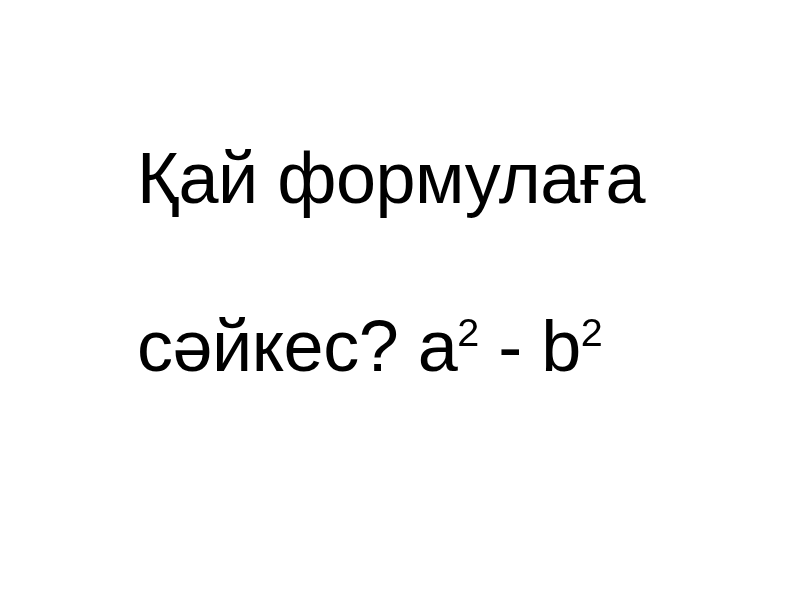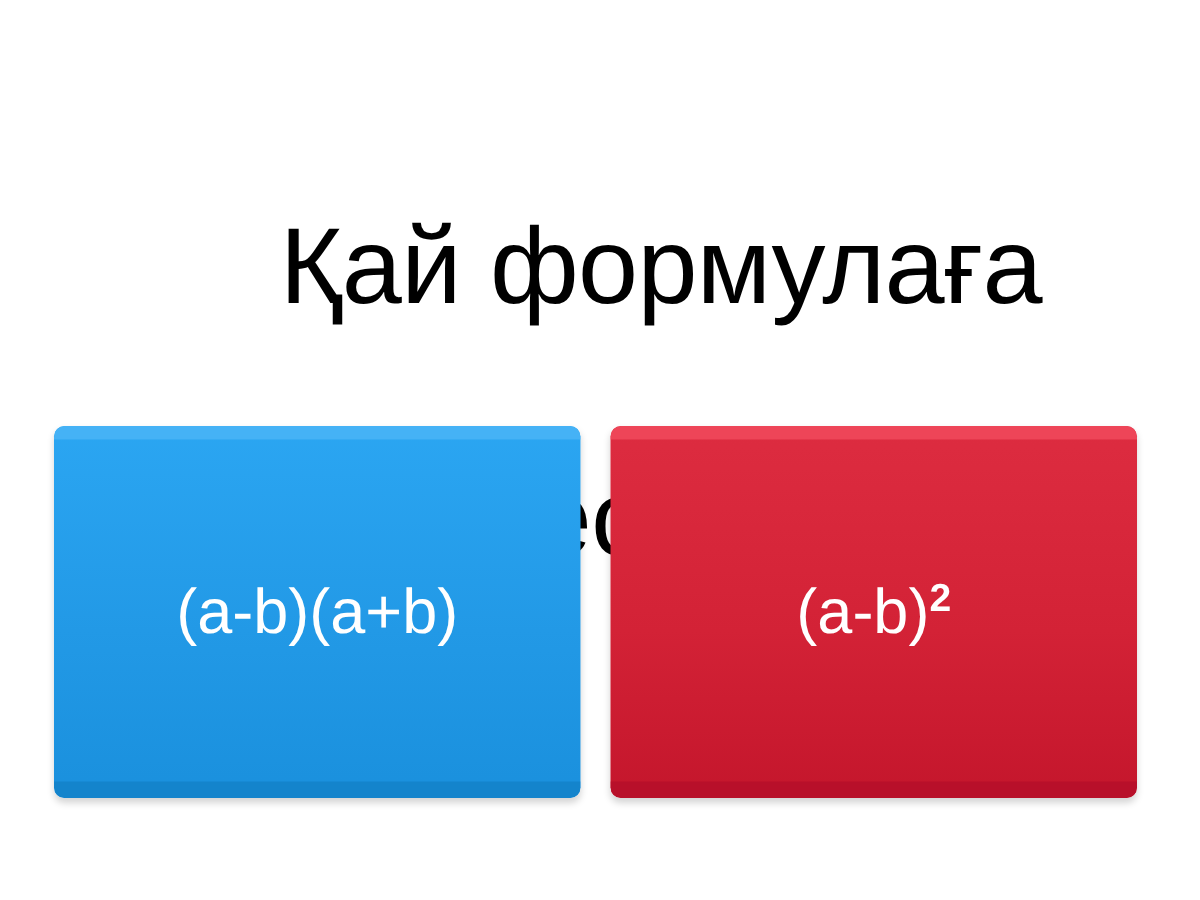--- a/index.html
+++ b/index.html
@@ -22,21 +22,21 @@
     display: flex;
     flex-direction: column;
   }
 
   
   .question-area {
     position: absolute;
     left: 0;
     top: 52px;
     width: 764px;
-    text-align: center;
+    text-align: left;
   }
 
   .question-text {
     font-family: "Liberation Sans", sans-serif;
     font-size: 72px;
     line-height: 84px;
     font-weight: 400;
     color: #000000;
     letter-spacing: -0.5px;
     white-space: pre-wrap;
@@ -147,29 +147,14 @@
 
 <div class="quiz-screen">
 
   <div class="question-area">
     <div class="question-text">
       <span>Қай формулаға</span><br>
       <span>сәйкес? a</span><sup>2</sup><span> - b</span><sup>2</sup>
     </div>
   </div>
 
-  <div class="answers-grid">
-
-    <div class="answer-tile tile-blue">
-      <div class="answer-label">
-        <span>(a-b)(a+b)</span><sup></sup>
-      </div>
-    </div>
-
-    <div class="answer-tile tile-red">
-      <div class="answer-label">
-        <span>(a-b)</span><sup>2</sup>
-      </div>
-    </div>
-
-  </div>
 
 </div>
 
 </body></html>

